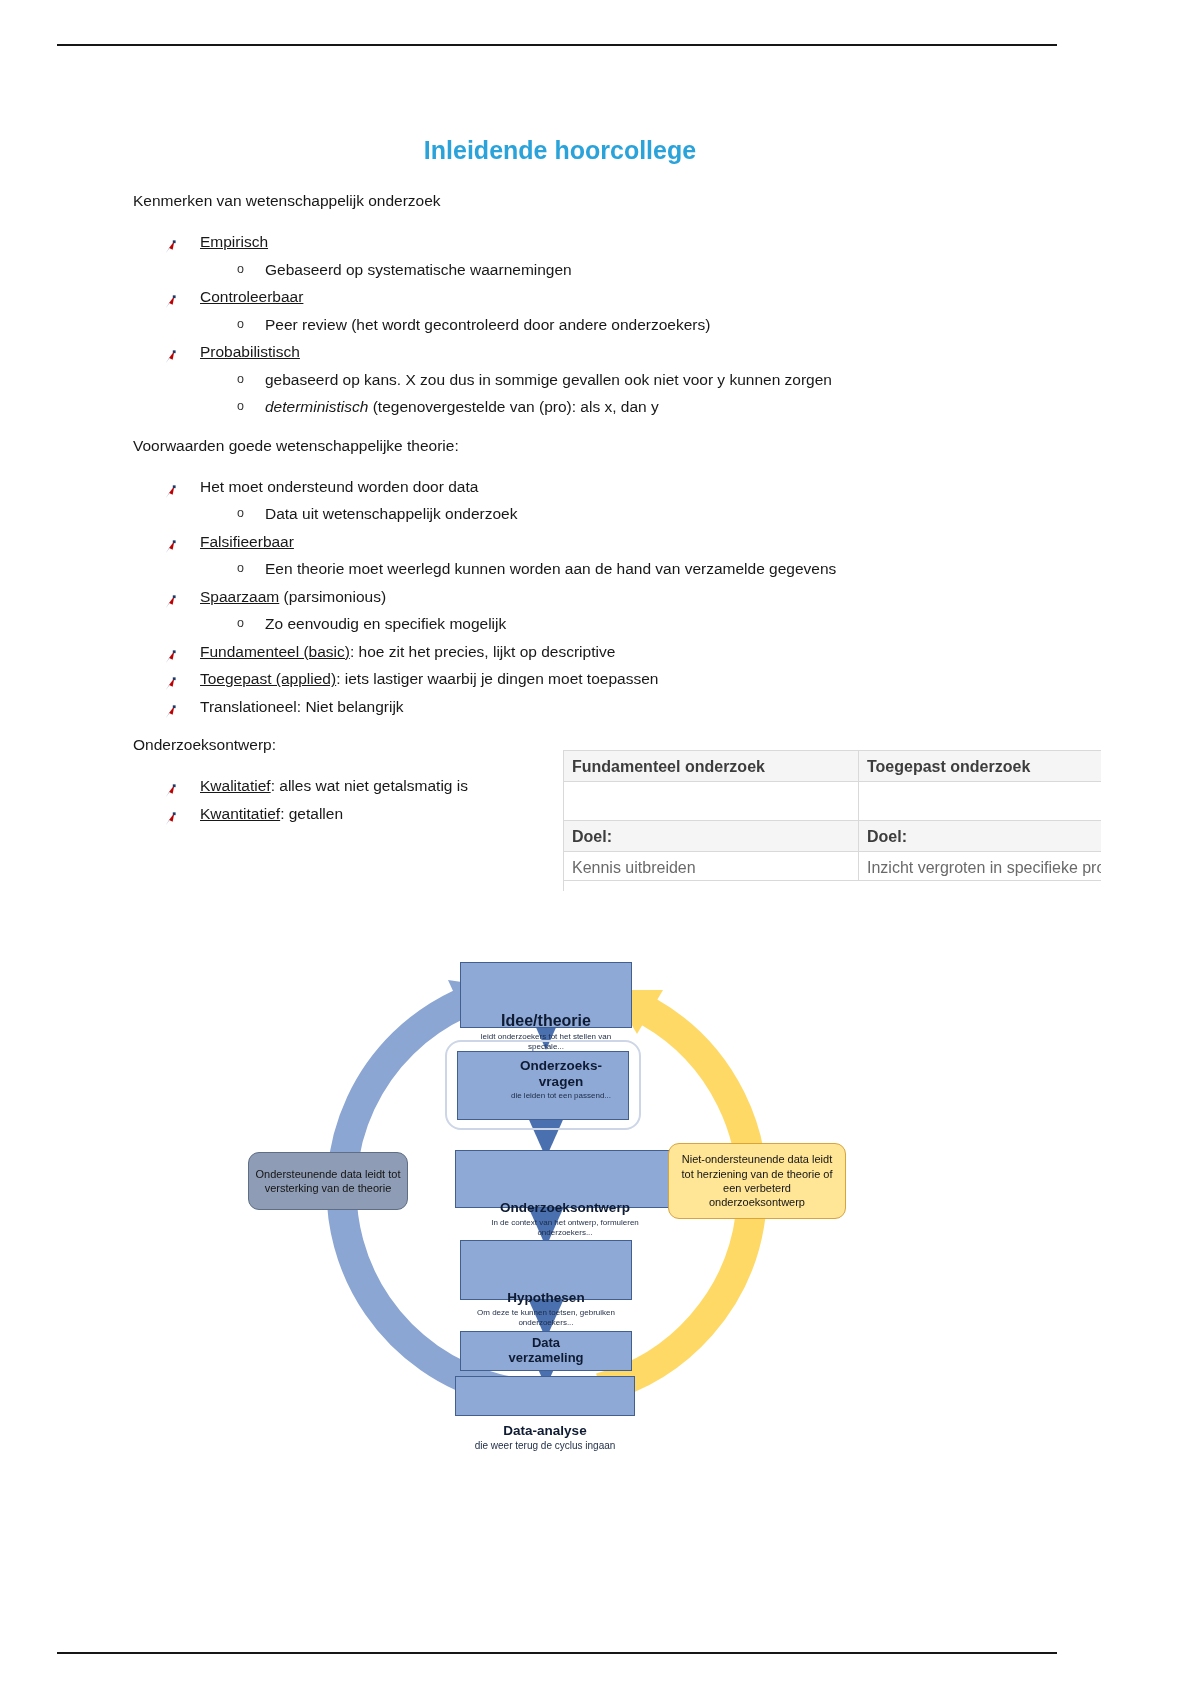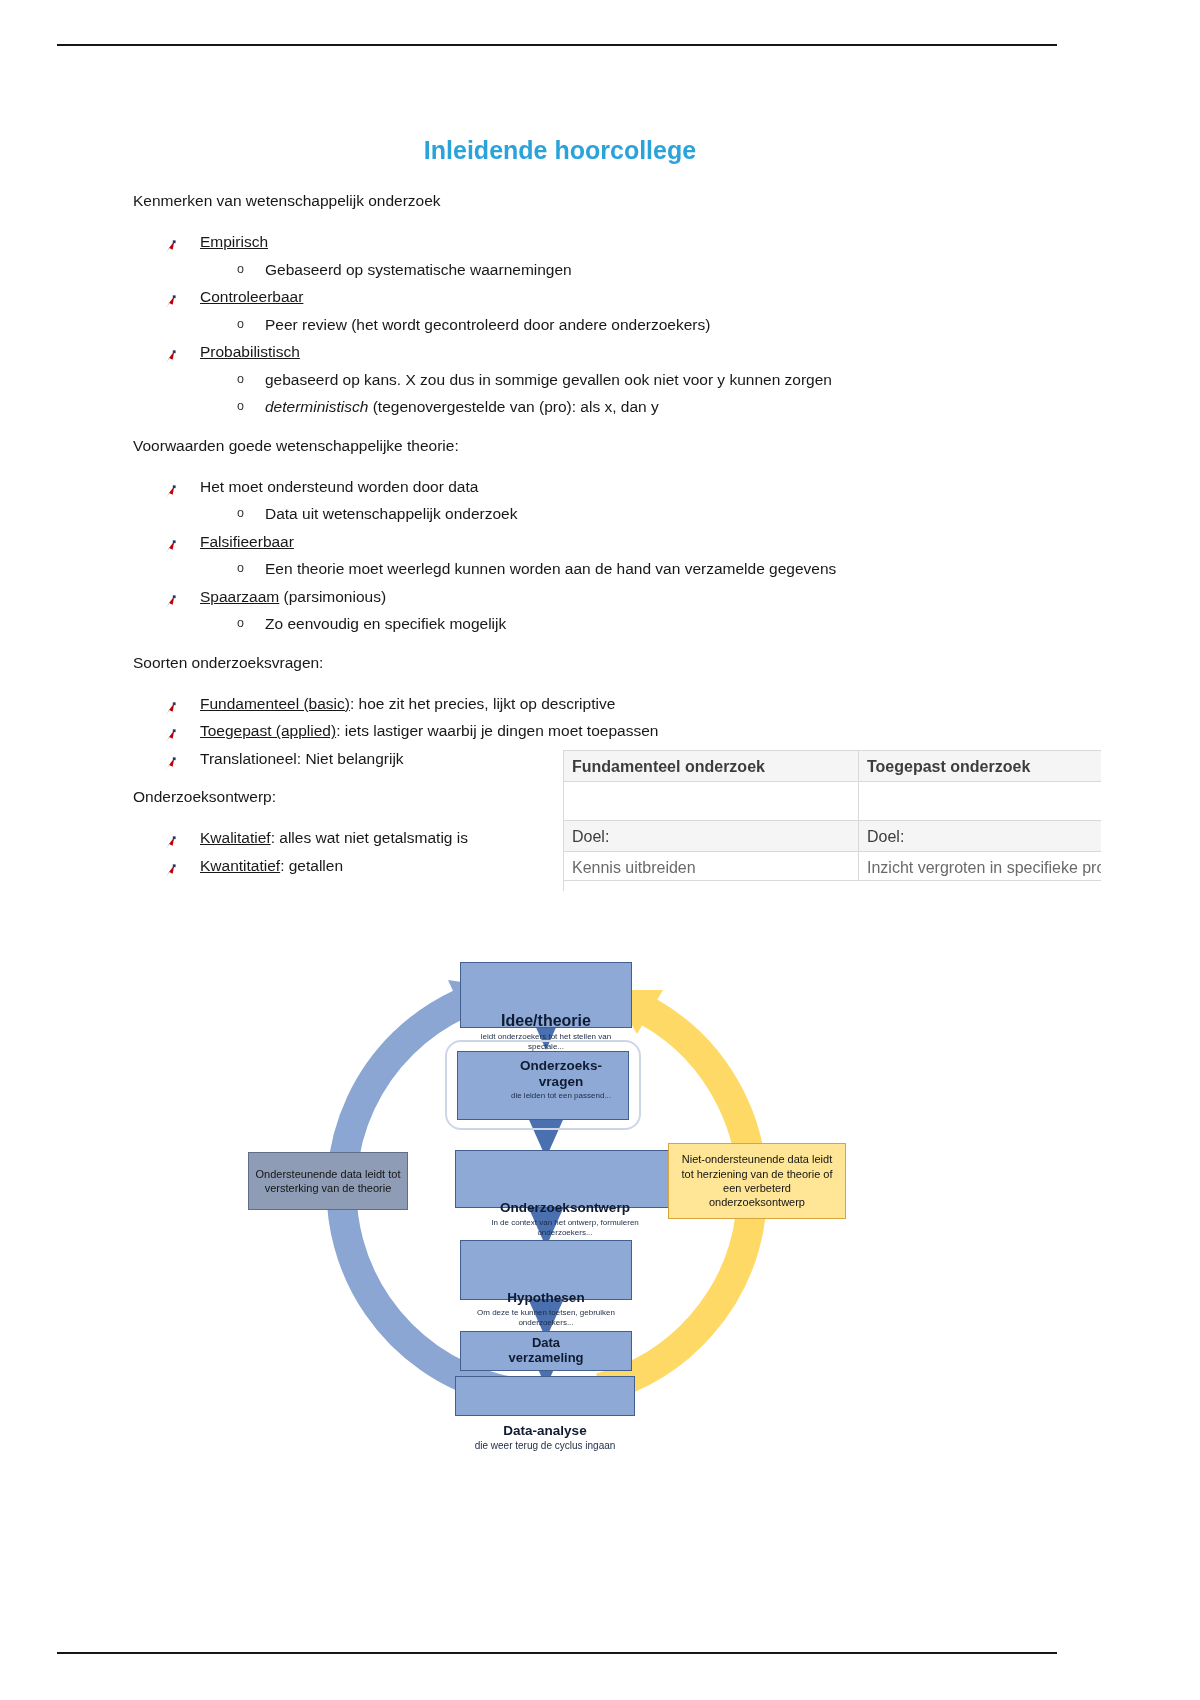--- a/index.html
+++ b/index.html
@@ -60,21 +60,21 @@
     border-right:1px solid #d9d9d9;
     white-space:nowrap;
     overflow:hidden;
   }
   .mt-c1{width:295px;}
   .mt-c2{width:242px;border-right:none;}
   .mt-head{background:#f5f5f5;}
   .mt-head .mt-cell{font-weight:bold;color:#3d3d3d;}
   .mt-empty .mt-cell{height:38px;}
   .mt-doel{background:#f5f5f5;}
-  .mt-doel .mt-cell{font-weight:normal;color:#3d3d3d;height:30px;}
+  .mt-doel .mt-cell{font-weight:bold;color:#3d3d3d;height:30px;}
   .mt-vals .mt-cell{color:#6a6a6a;height:28px;}
 
   
   .diagram{position:absolute;left:200px;top:940px;width:700px;height:500px;}
   .diagram svg{position:absolute;left:0;top:0;}
   .node{
     position:absolute;
     background:#8ea9d6;
     border:1px solid #41608f;
     box-sizing:border-box;
@@ -100,20 +100,21 @@
   #node-dataanalyse .node-sub{font-size:10px;margin-top:1px;}
   .note{
     position:absolute;
     box-sizing:border-box;
     font-size:11px;
     text-align:center;
     display:flex;align-items:center;justify-content:center;
     padding:4px 6px;
     color:#141414;
     line-height:1.3;
+    border-radius:11px;
   }
   #note-left{left:48px;top:212px;width:160px;height:58px;background:#8e9db5;border:1px solid #5f6e86;}
   #note-right{left:468px;top:203px;width:178px;height:76px;background:#ffe596;border:1px solid #d9a43c;}
 </style>
 </head>
 <body>
 
 <div class="page">
 
   <div class="rule rule-top"></div>
@@ -201,21 +202,20 @@
             <polygon points="13,1 7,9 11,11" fill="#c00000"></polygon>
             <rect x="11.2" y="0.4" width="3.2" height="3.2" fill="#1f3864"></rect>
           </svg></span>
       <span class="u">Spaarzaam</span><span> (parsimonious)</span>
     </div>
     <div class="li sub">
       <span class="omark">o</span>
       <span class="it"></span><span>Zo eenvoudig en specifiek mogelijk</span>
     </div>
 
-    <div class="h">Soorten onderzoeksvragen:</div>
 
     <div class="li">
       <span class="plane"><svg width="14" height="14" viewBox="0 0 16 16">
             <polygon points="13,1 3,15 7,9" fill="#1f3864"></polygon>
             <polygon points="13,1 7,9 11,11" fill="#c00000"></polygon>
             <rect x="11.2" y="0.4" width="3.2" height="3.2" fill="#1f3864"></rect>
           </svg></span>
       <span class="u">Fundamenteel (basic)</span><span>: hoe zit het precies, lijkt op descriptive</span>
     </div>
     <div class="li">

